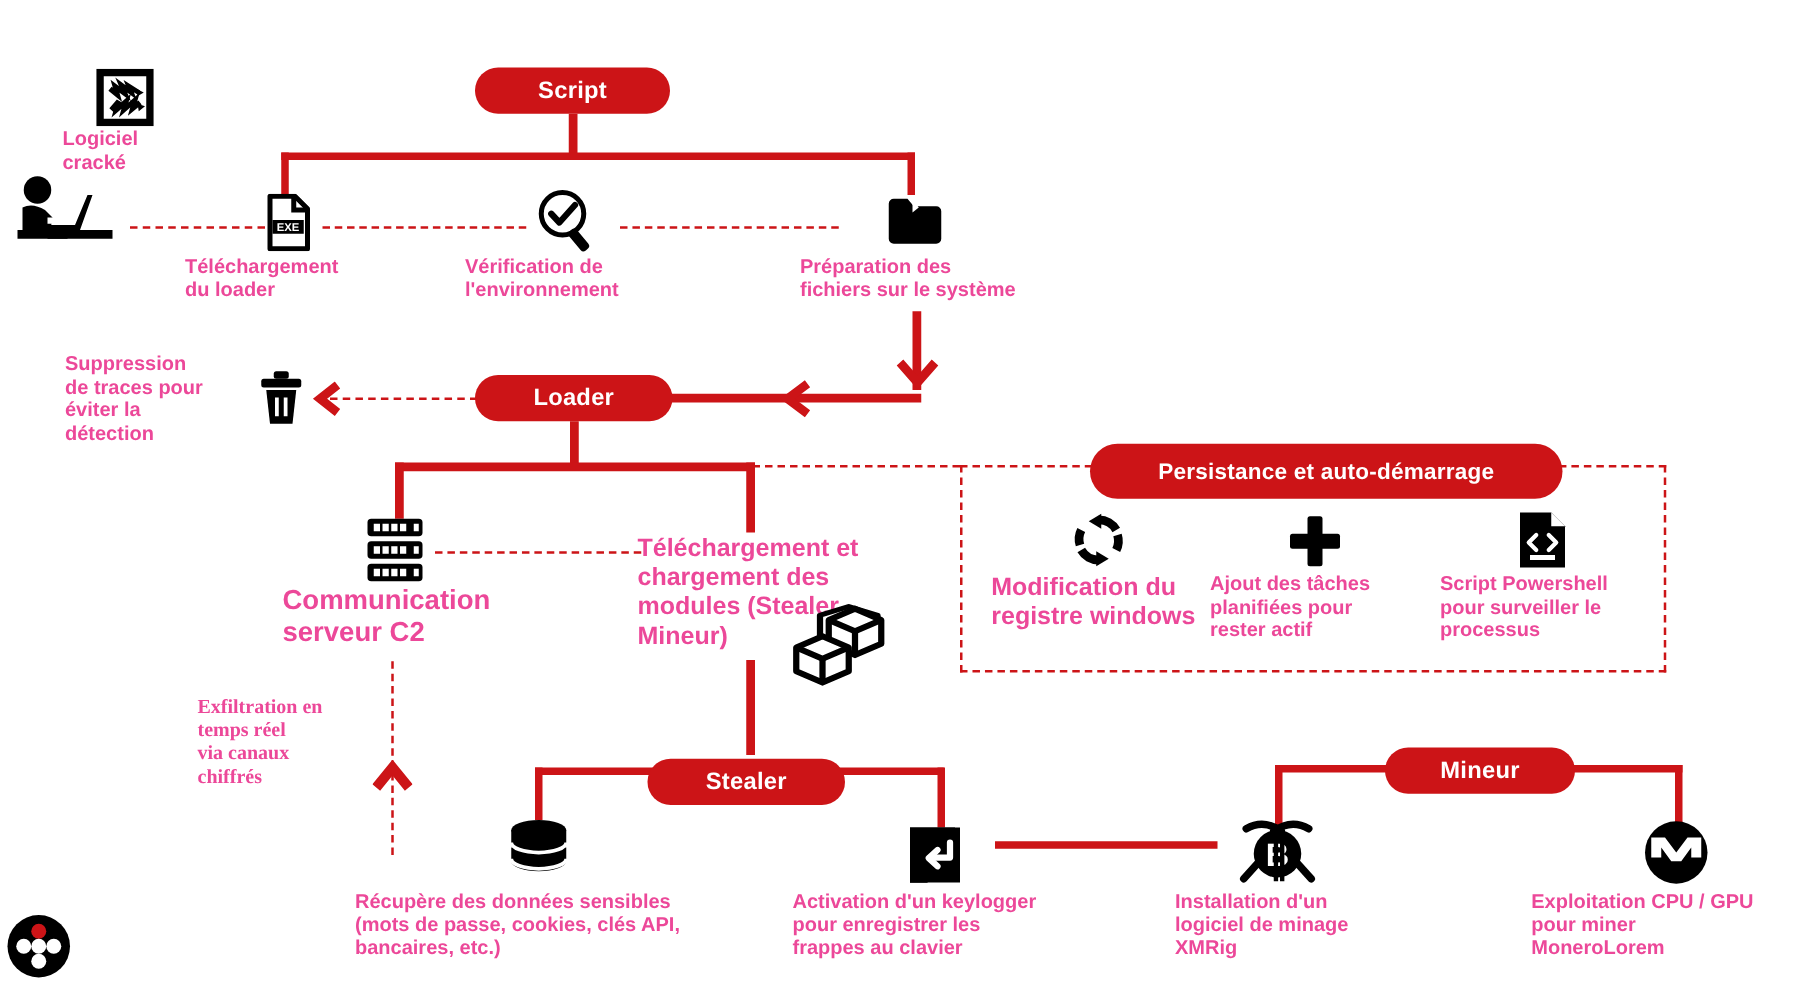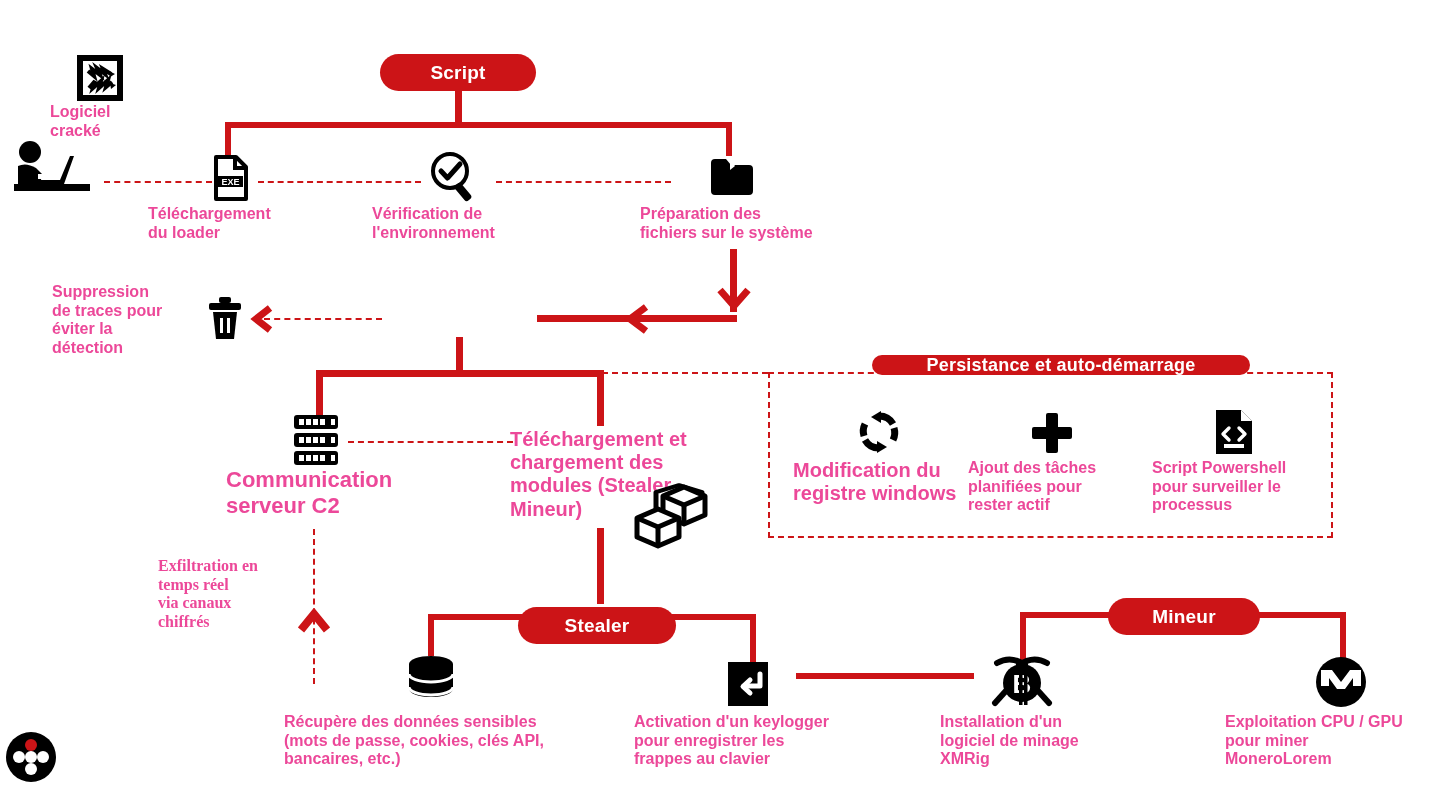--- a/index.html
+++ b/index.html
@@ -128,20 +128,23 @@
       <path d="M3 4 L17 20 L31 4" fill="none" stroke="#CC1417" stroke-width="7" stroke-linecap="butt"></path>
     </svg>
   </div>
   <div class="ln hl" style="left:537px;top:315px;width:200px;height:7px;"></div>
   <div class="arrow" style="left:622px;top:304px;">
     <svg width="28" height="30" viewBox="0 0 28 30">
       <path d="M24 3 L8 15 L24 27" fill="none" stroke="#CC1417" stroke-width="7" stroke-linecap="butt"></path>
     </svg>
   </div>
 
+  <div class="pill" style="left:380px;top:300px;width:158px;height:37px;font-size:19px;">
+    <span>Loader</span>
+  </div>
 
   <div class="dash-h" style="left:264px;top:318px;width:118px;"></div>
   <div class="arrow" style="left:248px;top:305px;">
     <svg width="26" height="28" viewBox="0 0 26 28">
       <path d="M22 3 L8 14 L22 25" fill="none" stroke="#CC1417" stroke-width="7" stroke-linecap="butt"></path>
     </svg>
   </div>
   <div class="icon" style="left:206px;top:295px;">
     <svg width="38" height="46" viewBox="0 0 38 46">
       <rect x="13" y="2" width="12" height="6" rx="2" fill="#000"></rect>
@@ -210,21 +213,21 @@
       </g>
       <g fill="#fff" stroke="#000" stroke-width="5" stroke-linejoin="round">
         <path d="M26 27 L47 36 L47 55 L26 64 L5 55 L5 36 Z"></path>
         <path d="M5 36 L26 45 L47 36" fill="none"></path>
         <path d="M26 45 L26 64" fill="none"></path>
       </g>
     </svg>
   </div>
 
   <div class="dashbox" style="left:768px;top:372px;width:565px;height:166px;"></div>
-  <div class="pill" style="left:872px;top:355px;width:378px;height:20px;font-size:18px;">
+  <div class="pill" style="left:872px;top:355px;width:378px;height:44px;font-size:18px;">
     <span>Persistance et auto-démarrage</span>
   </div>
 
   <div class="icon" style="left:855px;top:410px;">
     <svg width="48" height="44" viewBox="0 0 48 44">
       <path d="M24 6 a16 16 0 0 1 14 8" fill="none" stroke="#000" stroke-width="7" stroke-linecap="butt"></path>
       <path d="M24 38 a16 16 0 0 1 -14 -8" fill="none" stroke="#000" stroke-width="7"></path>
       <path d="M10 14 a16 16 0 0 0 -1 12" fill="none" stroke="#000" stroke-width="7"></path>
       <path d="M38 30 a16 16 0 0 0 1 -12" fill="none" stroke="#000" stroke-width="7"></path>
       <path d="M26 1 L26 13 L16 7 Z" fill="#000"></path>

